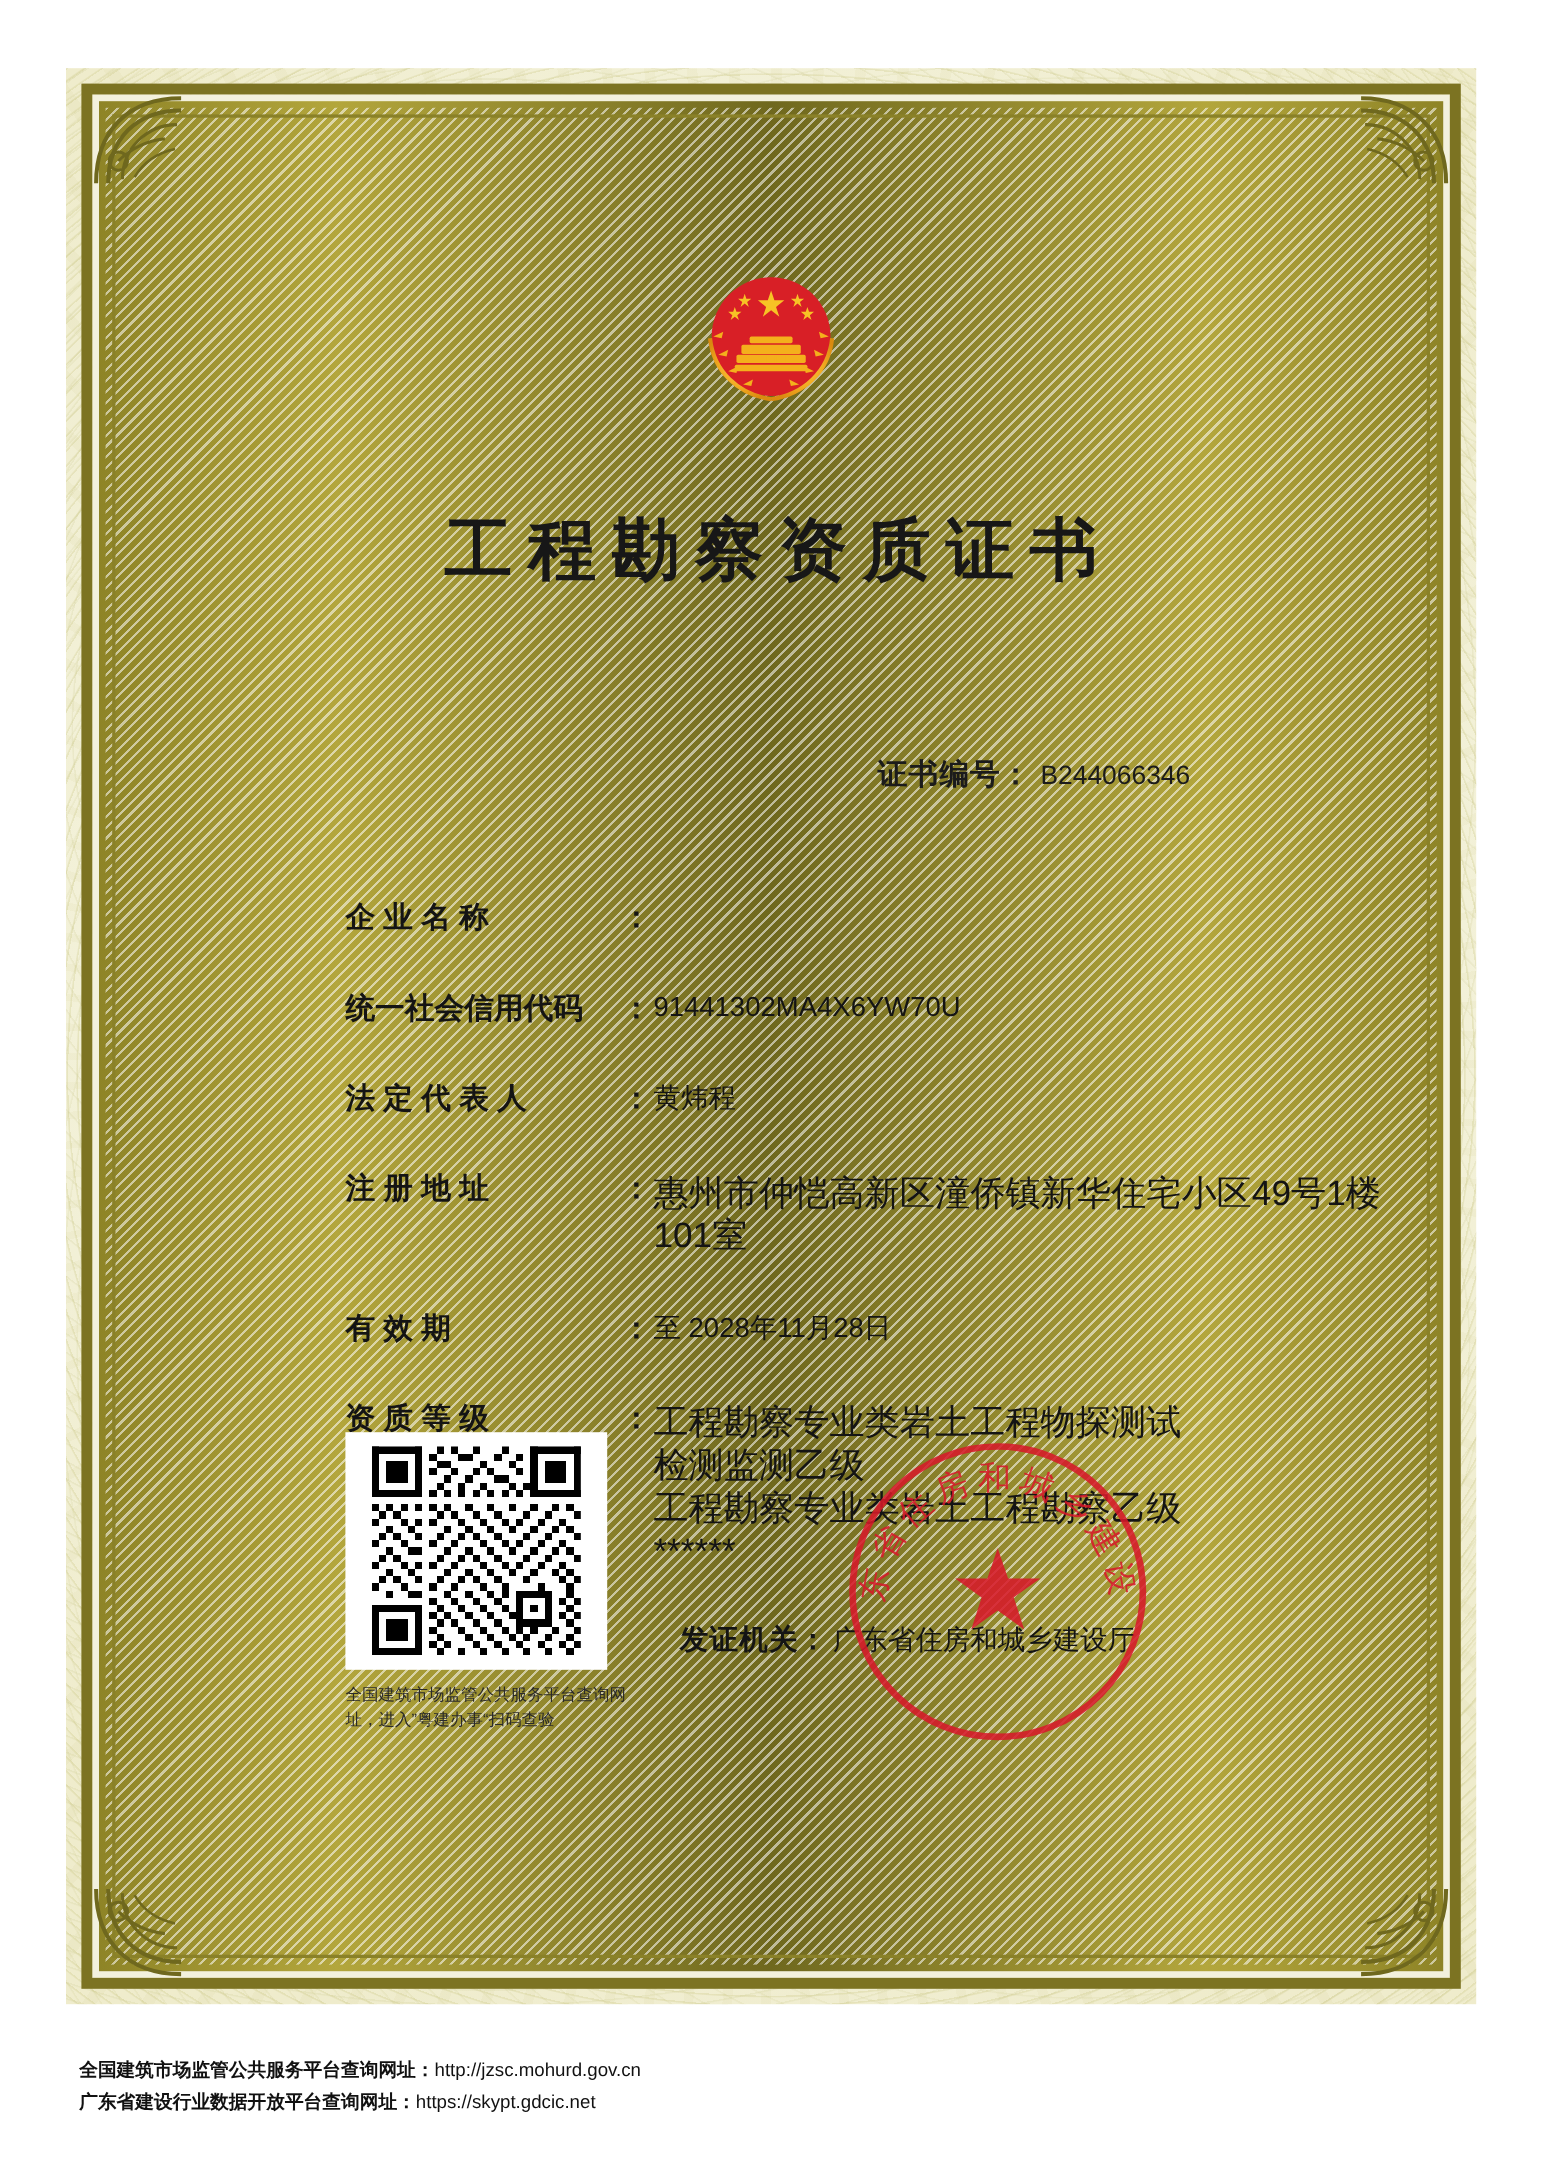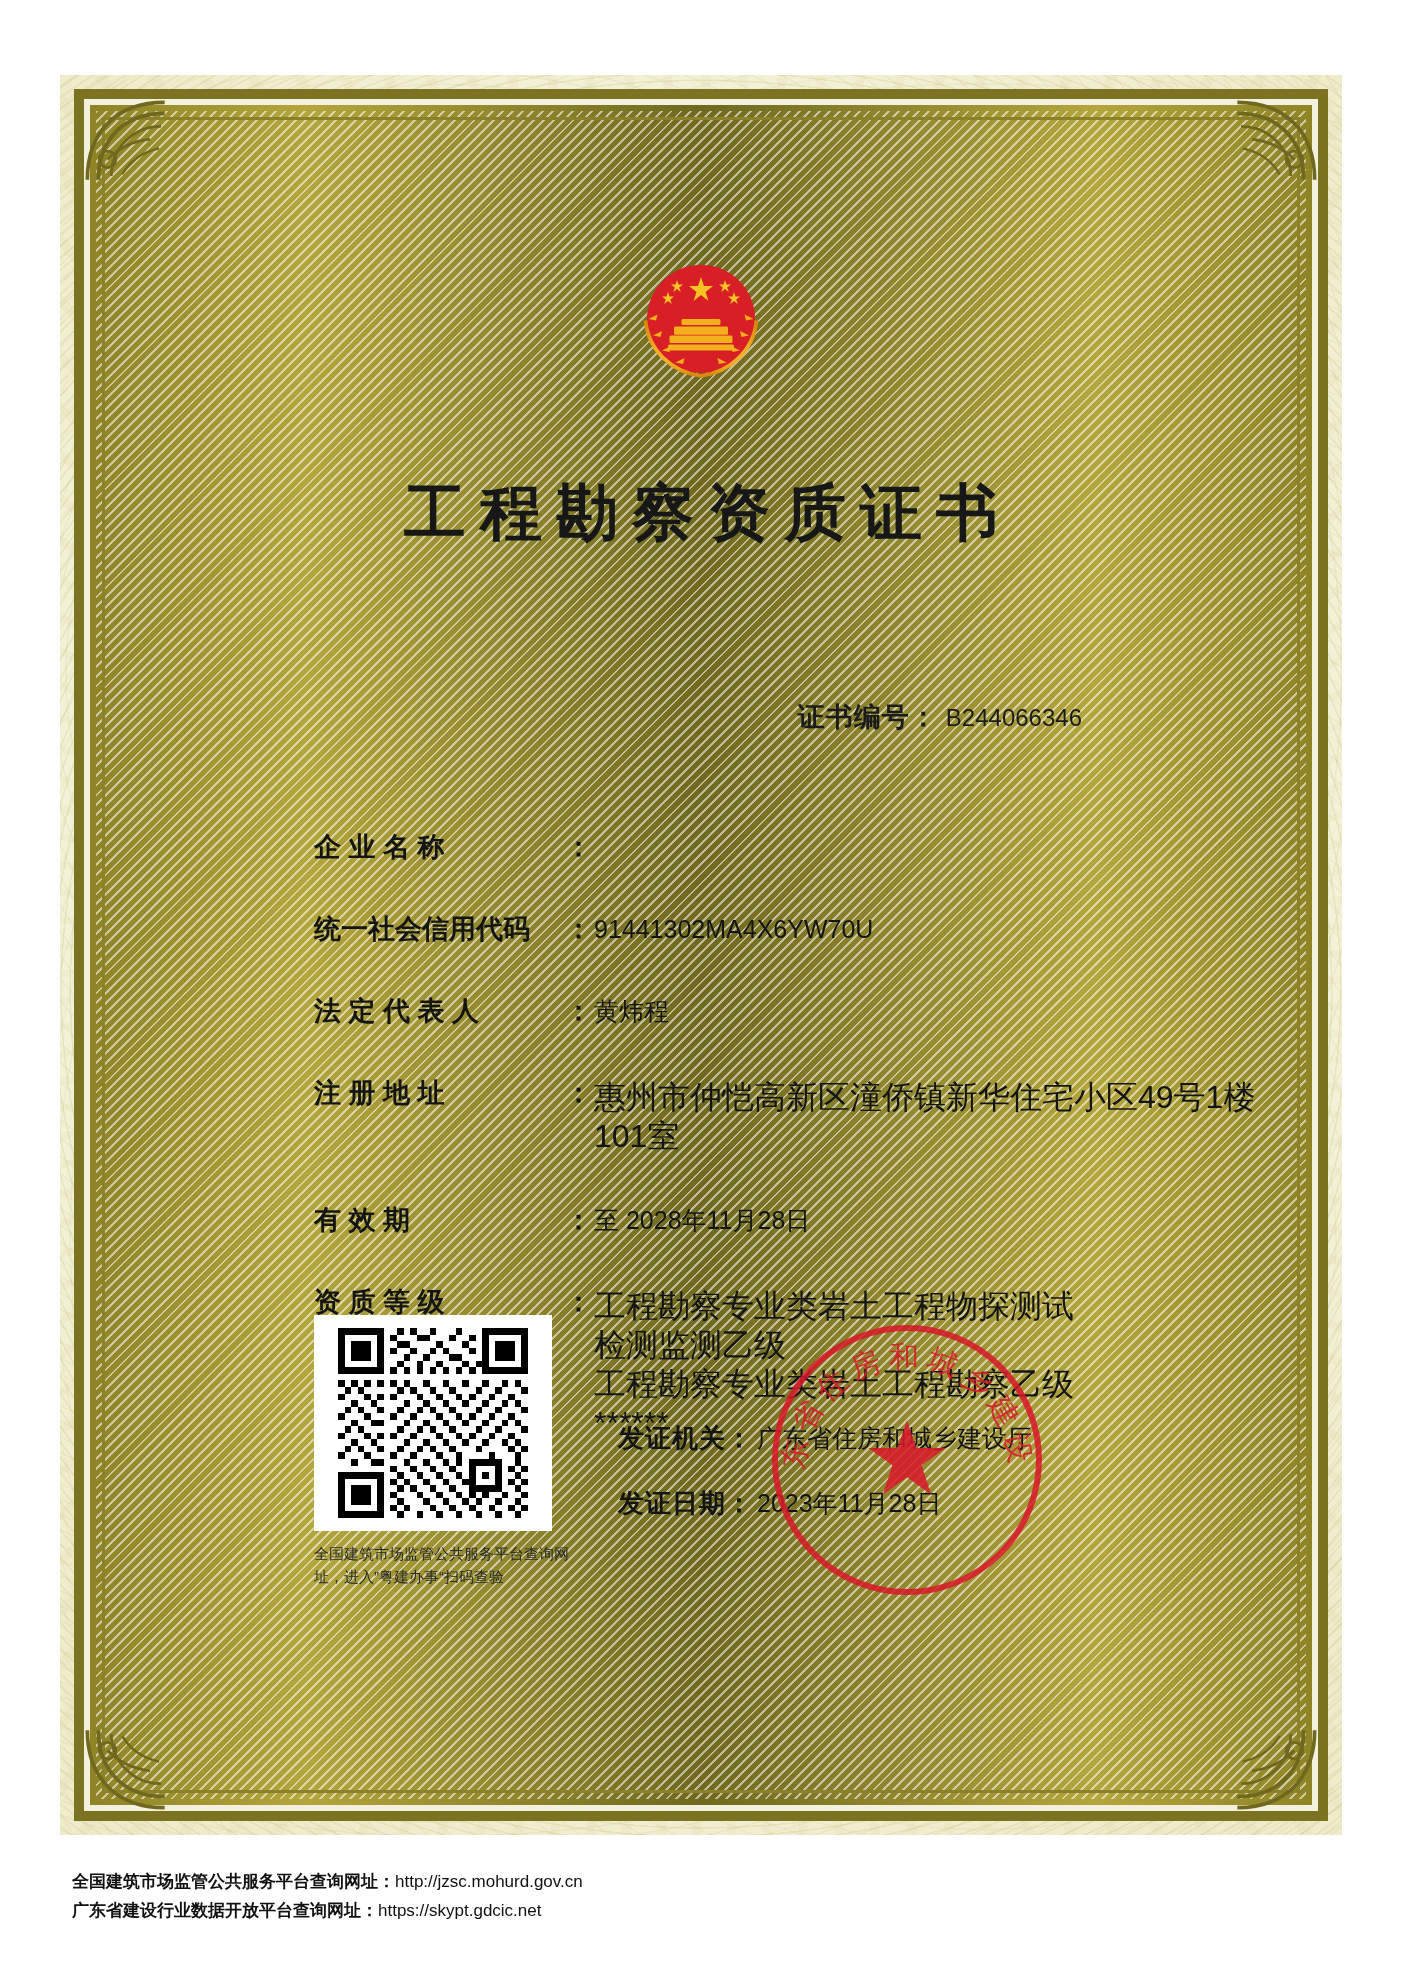--- a/index.html
+++ b/index.html
@@ -18,21 +18,20 @@
   
   .cert-page {
     position: absolute;
     left: 60px;
     top: 62px;
     width: 1282px;
     height: 1760px;
     background:
       radial-gradient(ellipse 70% 60% at 50% 46%, #fdfdf3 0%, #f7f6e2 45%, #f2f0d6 75%, #efeccc 100%);
     box-sizing: border-box;
-    margin-top: 13px;
   }
 
   
   .guilloche {
     position: absolute;
     inset: 0;
     pointer-events: none;
     opacity: .85;
     background-image:
       repeating-radial-gradient(circle at 50% 52%, rgba(196,192,120,0.30) 0px, rgba(196,192,120,0.30) 1px, rgba(255,255,255,0) 2px, rgba(255,255,255,0) 9px),
@@ -676,24 +675,20 @@
         </svg>
       </div>
       <div class="qr-caption">全国建筑市场监管公共服务平台查询网址，进入”粤建办事“扫码查验</div>
     </div>
 
     <div class="issuer">
       <div class="issuer-row">
         <span class="ilabel">发证机关：</span>
         <span class="ivalue">广东省住房和城乡建设厅</span>
       </div>
-      <div class="issuer-row">
-        <span class="ilabel">发证日期：</span>
-        <span class="ivalue">2023年11月28日</span>
-      </div>
     </div>
 
     <div class="seal">
       <div class="seal-text">
         <svg viewBox="0 0 258 258">
           <defs>
             <path id="arcpath" d="M 26 139 A 103 103 0 0 1 232 139" fill="none"></path>
           </defs>
           <text font-size="30" letter-spacing="6" fill="#d8182a" font-family="'DejaVu Sans','Liberation Sans',sans-serif">
             <textPath href="#arcpath" startOffset="50%" text-anchor="middle">广东省住房和城乡建设厅</textPath>

